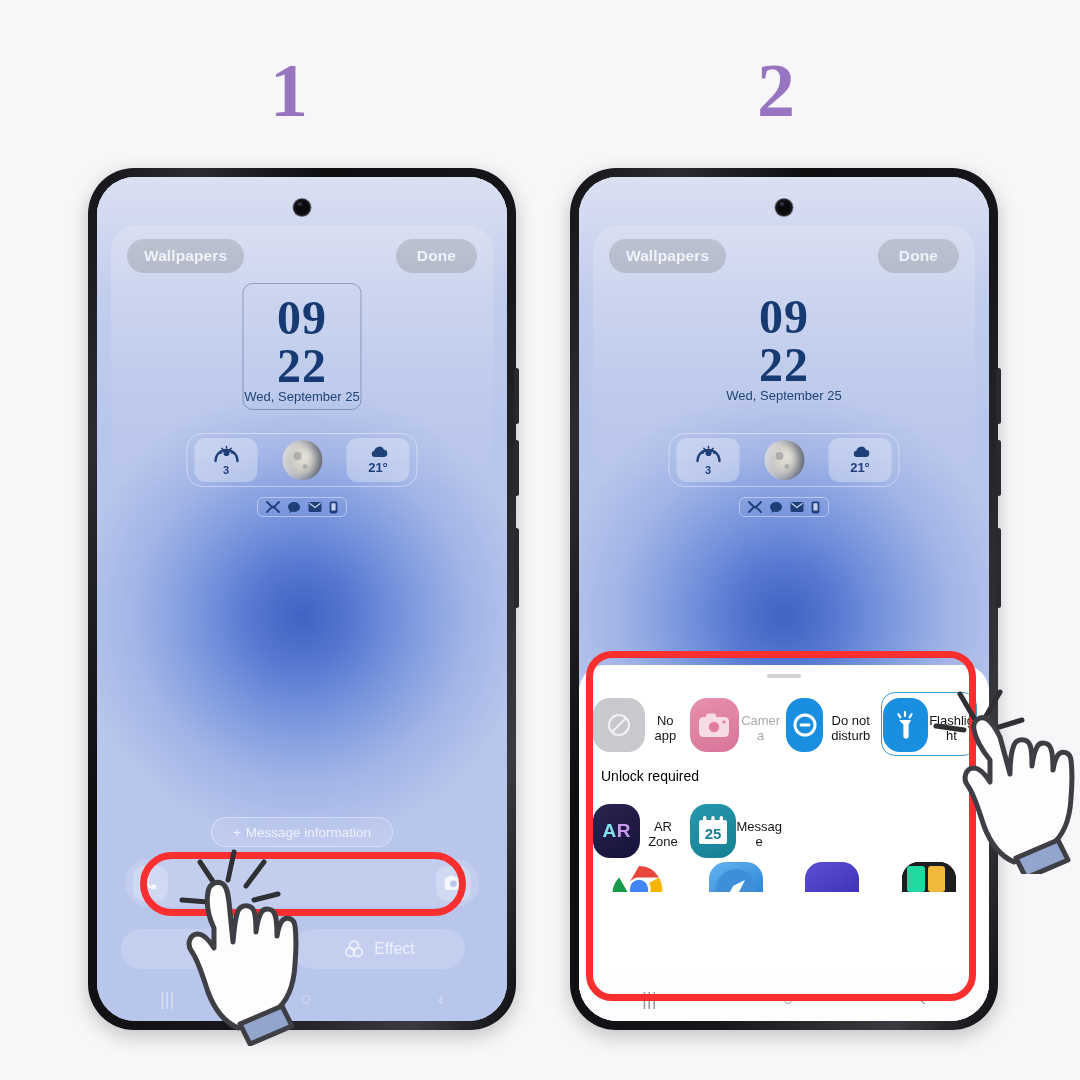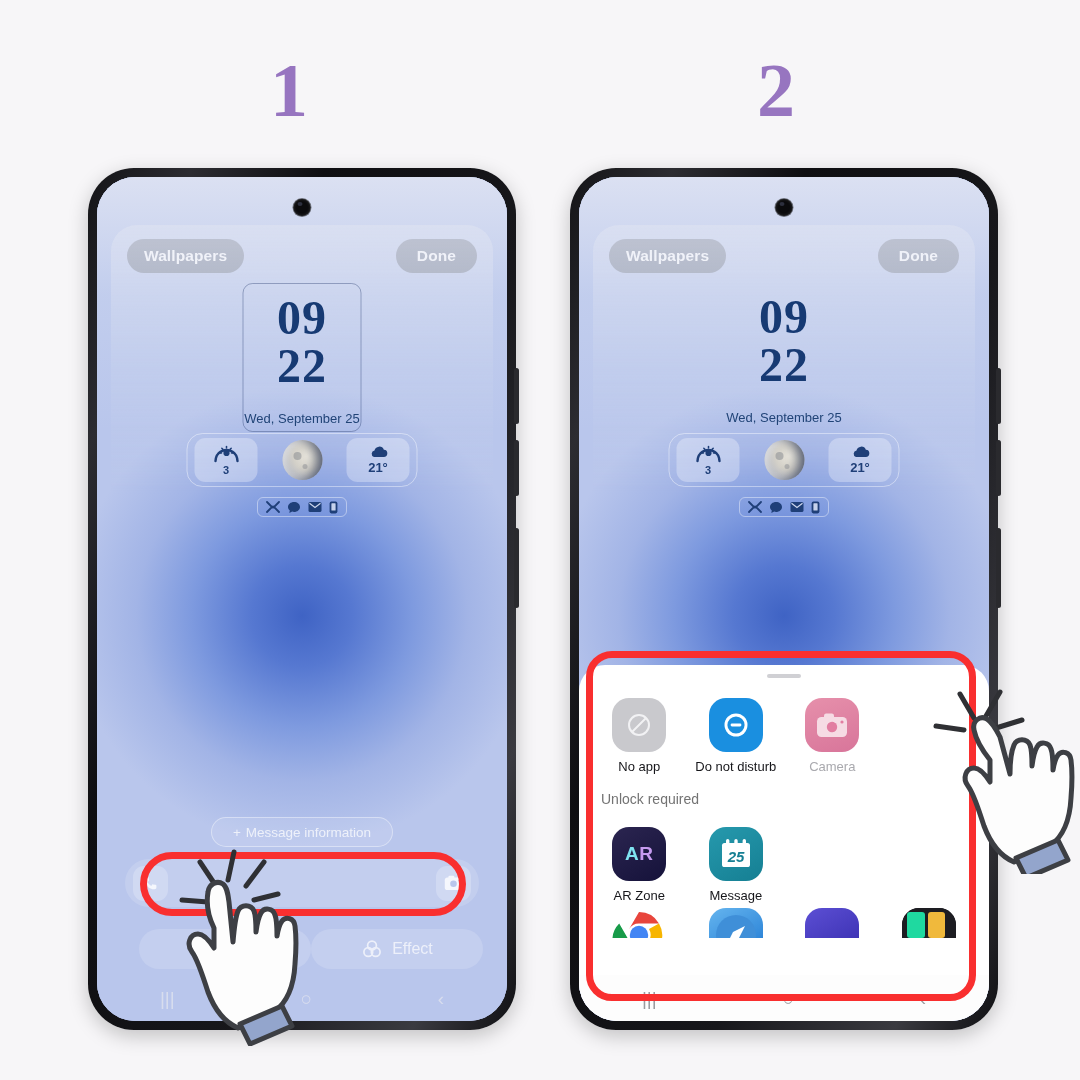--- a/index.html
+++ b/index.html
@@ -96,21 +96,21 @@
     z-index: 12;
   }
   .clock-box.selected { border: 1px solid rgba(40,60,110,.38); border-radius: 10px; }
   .clock-digits {
     font-family: "Liberation Serif", serif;
     font-size: 48px; line-height: .99; font-weight: 700;
     color: #173a73; letter-spacing: 1px;
     text-align: center;
   }
   .clock-date {
-    margin-top: 22px; font-size: 13px; color: #214477; font-weight: 500;
+    margin-top: 0; font-size: 13px; color: #214477; font-weight: 500;
     white-space: nowrap;
   }
 
   
   .widget-strip {
     position: absolute; top: 256px; left: 50%; transform: translateX(-50%);
     width: 231px; height: 54px;
     border: 1px solid rgba(255,255,255,.42);
     border-radius: 16px;
     display: flex; align-items: center; justify-content: space-between;
@@ -175,21 +175,21 @@
   }
   .sc-icon {
     width: 35px; height: 35px; border-radius: 11px;
     background: rgba(255,255,255,.22);
     display: flex; align-items: center; justify-content: center;
   }
 
   
   .bottom-tools {
     position: absolute; bottom: 52px; left: 24px; right: 24px;
-    display: flex; justify-content: flex-end; z-index: 12;
+    display: flex; justify-content: flex-start; z-index: 12;
   }
   .tool-pill {
     width: 172px; height: 40px; border-radius: 20px;
     background: rgba(255,255,255,.16);
     display: flex; align-items: center; justify-content: center; gap: 9px;
     color: #edf0fa; font-size: 16px; font-weight: 500;
   }
 
   
   .navbar {
@@ -210,53 +210,53 @@
   }
   .sheet-handle {
     width: 34px; height: 4px; border-radius: 2px; background: #d0d0d4;
     margin: 9px auto 0;
   }
   .app-grid {
     display: grid; grid-template-columns: repeat(4, 1fr);
     padding: 14px 12px 0; row-gap: 2px;
   }
   .app-cell {
-    display: flex; flex-direction: column; align-items: center;
+    display: flex; align-items: center;
     padding: 6px 2px 4px;
   }
   .app-ico {
     width: 54px; height: 54px; border-radius: 17px;
     display: flex; align-items: center; justify-content: center;
     overflow: hidden;
   }
   .app-label {
     margin-top: 8px; font-size: 13px; color: #16161a;
     text-align: center; line-height: 1.15; max-width: 84px;
     word-break: break-word;
   }
   .app-label.muted { color: #a9a9ae; }
   .app-cell.selected {
     border: 1.6px solid #3f9ad8; border-radius: 14px;
     padding: 5px 1px 3px;
   }
   .section-label {
-    padding: 12px 22px 0; font-size: 14px; color: #737373; font-weight: 500;
+    padding: 12px 22px 0; font-size: 14px; color: #000000; font-weight: 500;
   }
 
   
   .ic-noapp { background:#c9c9cd; }
   .ic-camera { background: linear-gradient(160deg,#e690ab,#d8759a); }
   .ic-dnd { background:#1a8fe0; }
   .ic-flash { background:#1a8fe0; }
   .ic-msg { background: linear-gradient(150deg,#4f52e8,#3f46d6); }
   .ic-ar { background: linear-gradient(150deg,#2b2550,#15123a); color:#fff;
            font-size:19px; font-weight:700; letter-spacing:.5px; }
   .ic-ar .a { color:#7fe3f0; } .ic-ar .r { color:#c79bf0; }
   .ic-wall { background:#fdfdfd; border:1px solid #eee; }
-  .ic-cal { background: linear-gradient(150deg,#2699ad,#157f93); font-style: italic; }
+  .ic-cal { background: linear-gradient(150deg,#2699ad,#157f93); }
   .ic-chrome { background:#fff; }
   .ic-blue { background: linear-gradient(150deg,#65b5ef,#2f86d8); }
   .ic-purple { background: linear-gradient(150deg,#5c4fd4,#3f34b6); }
   .ic-colorful { background:#1d1d22; }
 
   .partial-row { display:grid; grid-template-columns: repeat(4,1fr); padding: 0 12px; }
   .partial-cell { display:flex; justify-content:center; }
   .partial-ico { width:54px; height:30px; border-radius:17px 17px 0 0; overflow:hidden;
                  display:flex; align-items:flex-start; justify-content:center; }
 
@@ -473,42 +473,55 @@
             <div class="app-ico ic-noapp">
               <svg width="30" height="30" viewBox="0 0 30 30">
                 <circle cx="15" cy="15" r="10" fill="none" stroke="#f2f2f4" stroke-width="2"></circle>
                 <line x1="8" y1="22" x2="22" y2="8" stroke="#f2f2f4" stroke-width="2"></line>
               </svg>
             </div>
             <div class="app-label">No app</div>
           </div>
 
           <div class="app-cell">
-            <div class="app-ico ic-dnd">
-              <svg width="34" height="34" viewBox="0 0 34 34">
-                <circle cx="17" cy="17" r="11.5" fill="#fff"></circle>
-                <circle cx="17" cy="17" r="8.6" fill="#1a8fe0"></circle>
-                <rect x="11.6" y="15.6" width="10.8" height="2.8" rx="1.4" fill="#fff"></rect>
-              </svg>
-            </div>
-            <div class="app-label">Do not disturb</div>
-          </div>
-
-          <div class="app-cell">
             <div class="app-ico ic-camera">
               <svg width="32" height="26" viewBox="0 0 32 26">
                 <rect x="1" y="5" width="30" height="20" rx="4.5" fill="#f6dbe4"></rect>
                 <rect x="8" y="1.5" width="10" height="5" rx="2.2" fill="#f6dbe4"></rect>
                 <circle cx="16" cy="15" r="5.2" fill="#e27da1"></circle>
                 <circle cx="26" cy="10" r="1.6" fill="#e27da1"></circle>
               </svg>
             </div>
             <div class="app-label muted">Camera</div>
           </div>
 
+          <div class="app-cell">
+            <div class="app-ico ic-dnd">
+              <svg width="34" height="34" viewBox="0 0 34 34">
+                <circle cx="17" cy="17" r="11.5" fill="#fff"></circle>
+                <circle cx="17" cy="17" r="8.6" fill="#1a8fe0"></circle>
+                <rect x="11.6" y="15.6" width="10.8" height="2.8" rx="1.4" fill="#fff"></rect>
+              </svg>
+            </div>
+            <div class="app-label">Do not disturb</div>
+          </div>
+
+          <div class="app-cell selected">
+            <div class="app-ico ic-flash">
+              <svg width="30" height="32" viewBox="0 0 30 32">
+                <g stroke="#fff" stroke-width="2.1" stroke-linecap="round">
+                  <line x1="15" y1="3" x2="15" y2="7"></line>
+                  <line x1="8.4" y1="5.2" x2="10.4" y2="8.4"></line>
+                  <line x1="21.6" y1="5.2" x2="19.6" y2="8.4"></line>
+                </g>
+                <path d="M9 11h12l-2.4 4.4v12.2a1.8 1.8 0 0 1-1.8 1.8h-1.6a1.8 1.8 0 0 1-1.8-1.8V15.4z" fill="#fff"></path>
+              </svg>
+            </div>
+            <div class="app-label">Flashlight</div>
+          </div>
         </div>
 
         <div class="section-label">Unlock required</div>
 
         <div class="app-grid">
 
           <div class="app-cell">
             <div class="app-ico ic-ar">
               <span class="a">A</span>
                 <span class="r">R</span>

